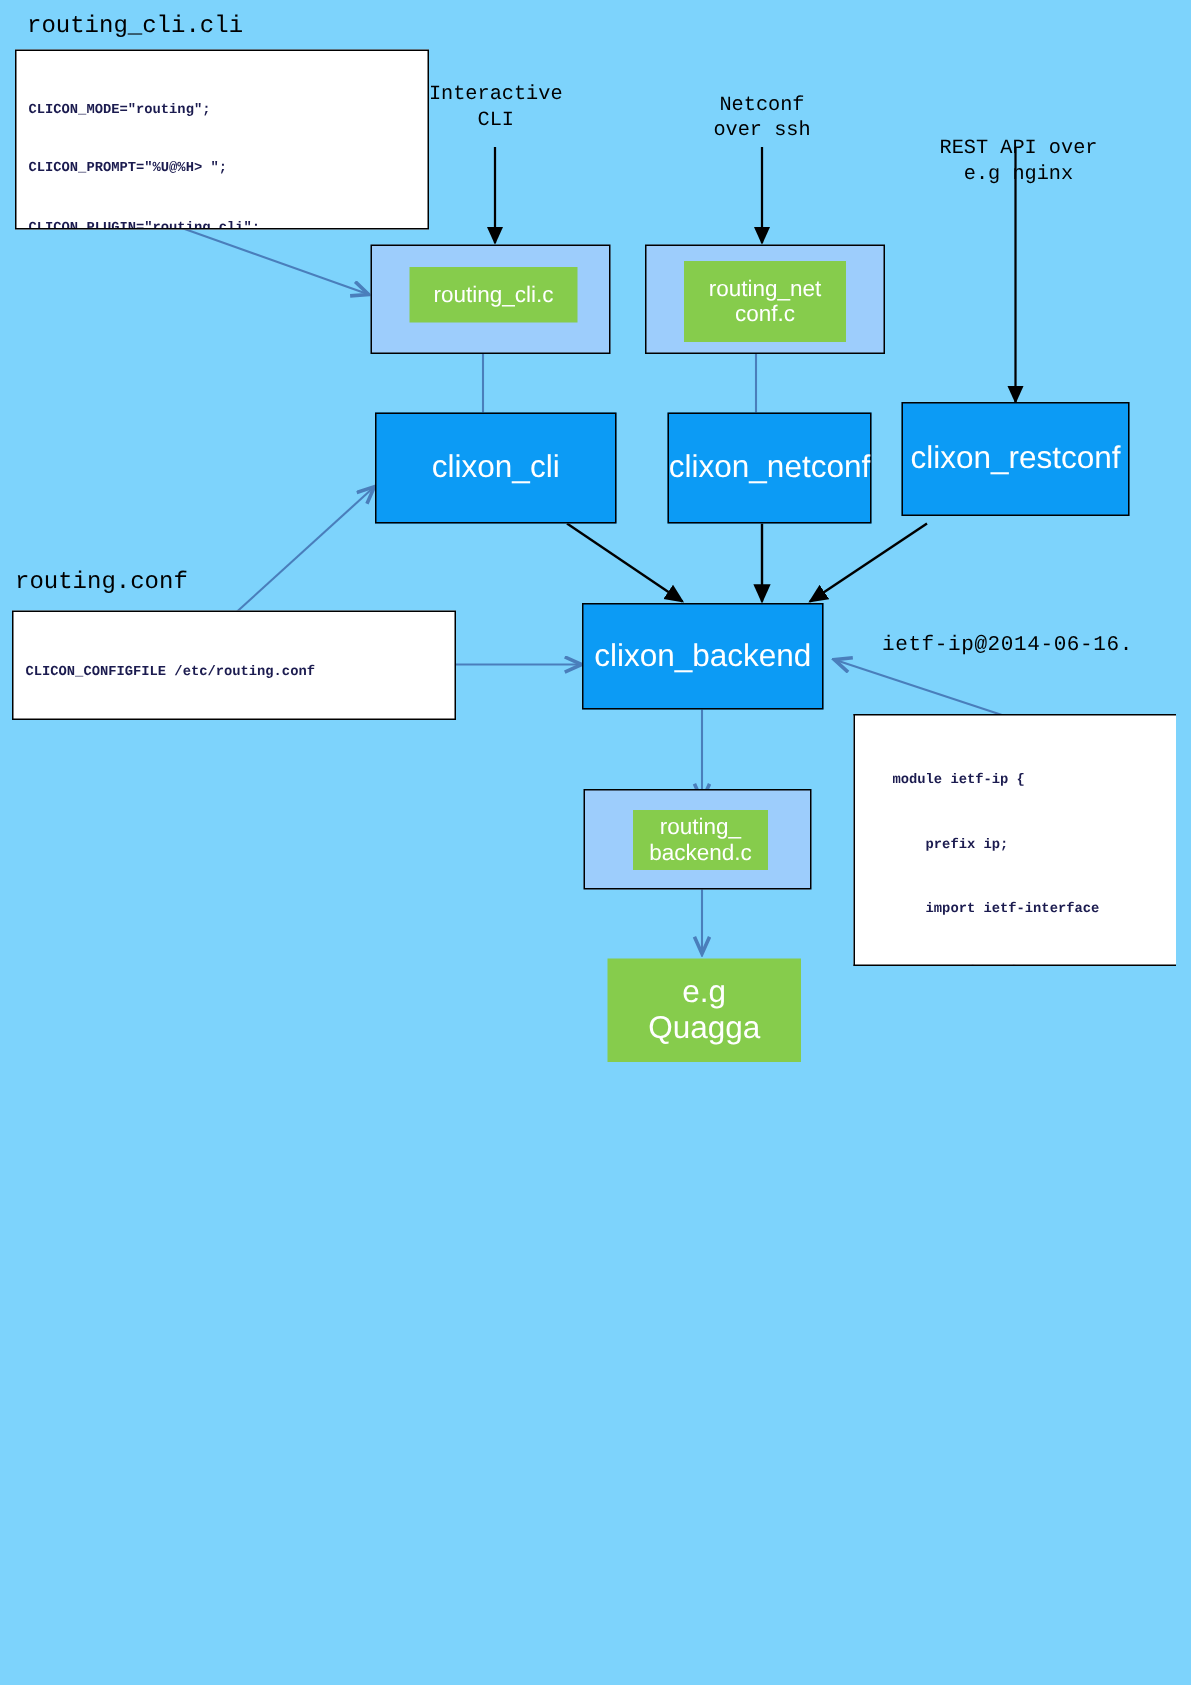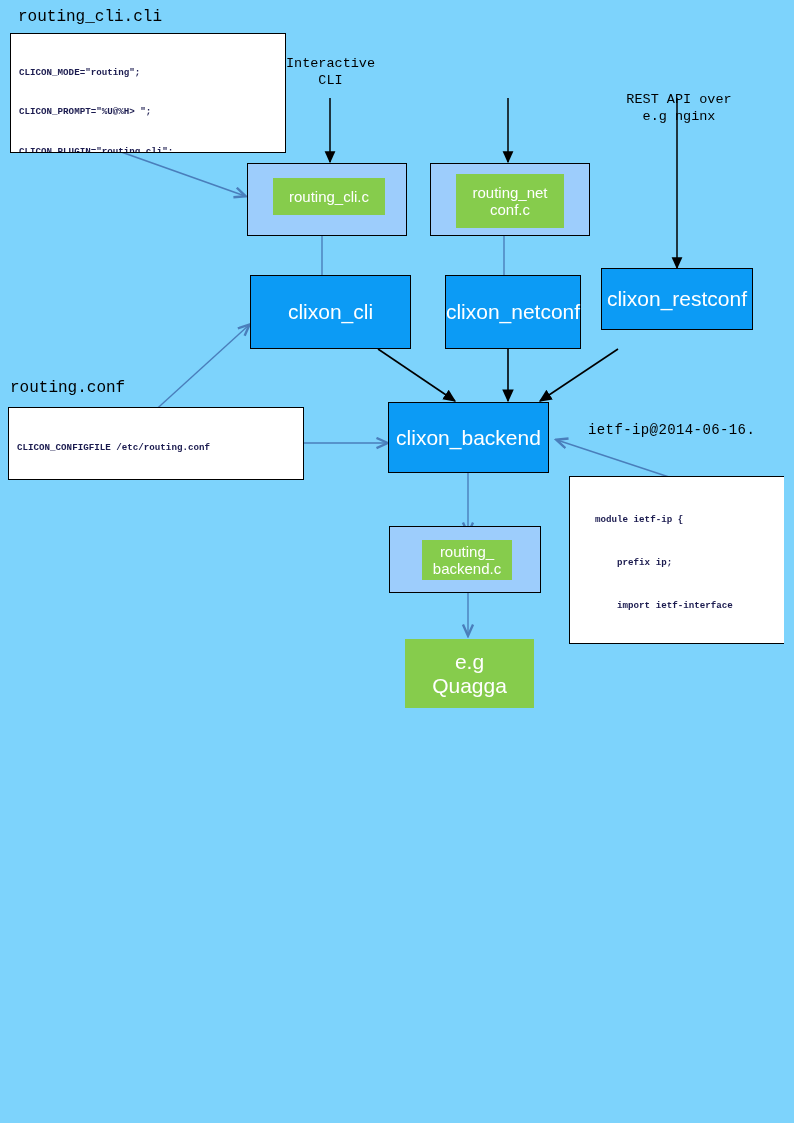--- a/index.html
+++ b/index.html
@@ -143,37 +143,39 @@
     <div>CLICON_PLUGIN="routing_cli";</div>
     
     
     
     
     
   </div>
 
   <div class="annot" style="left:268px; top:55px; width:125px;">Interactive
 CLI</div>
+  <div class="annot" style="left:448px; top:62px; width:120px;">Netconf
+over ssh</div>
   <div class="annot" style="left:604px; top:62px; width:150px;margin-top:29px;">REST API over
 e.g nginx</div>
 
   <div class="blk blk-lightblue" style="left:247px; top:163px; width:160px; height:73px;">
     <div class="inner-green" style="left:25px; top:14px; width:112px; height:37px; white-space:pre;">routing_cli.c</div>
   </div>
 
   <div class="blk blk-lightblue" style="left:430px; top:163px; width:160px; height:73px;">
     <div class="inner-green" style="left:25px; top:10px; width:108px; height:54px; white-space:pre;">routing_net
 conf.c</div>
   </div>
 
   <div class="blk blk-darkblue" style="left:250px; top:275px; width:161px; height:74px;">clixon_cli</div>
 
   <div class="blk blk-darkblue" style="left:445px; top:275px; width:136px; height:74px;">clixon_netconf</div>
 
-  <div class="blk blk-darkblue" style="left:601px; top:268px; width:152px; height:62px;">clixon_restconf</div>
+  <div class="blk blk-darkblue" style="left:601px; top:268px; width:152px; height:76px;">clixon_restconf</div>
 
   <div class="blk blk-darkblue" style="left:388px; top:402px; width:161px; height:71px;">clixon_backend</div>
 
   <div class="caption" style="left:10px; top:379px; font-size:16px;">routing.conf</div>
 
   <div class="codebox" style="left:8px; top:407px; width:296px; height:73px; font-size:9.2px; line-height:13.5px; padding:6px 8px;">
     <div>CLICON_CONFIGFILE /etc/routing.conf</div>
     
     
     

